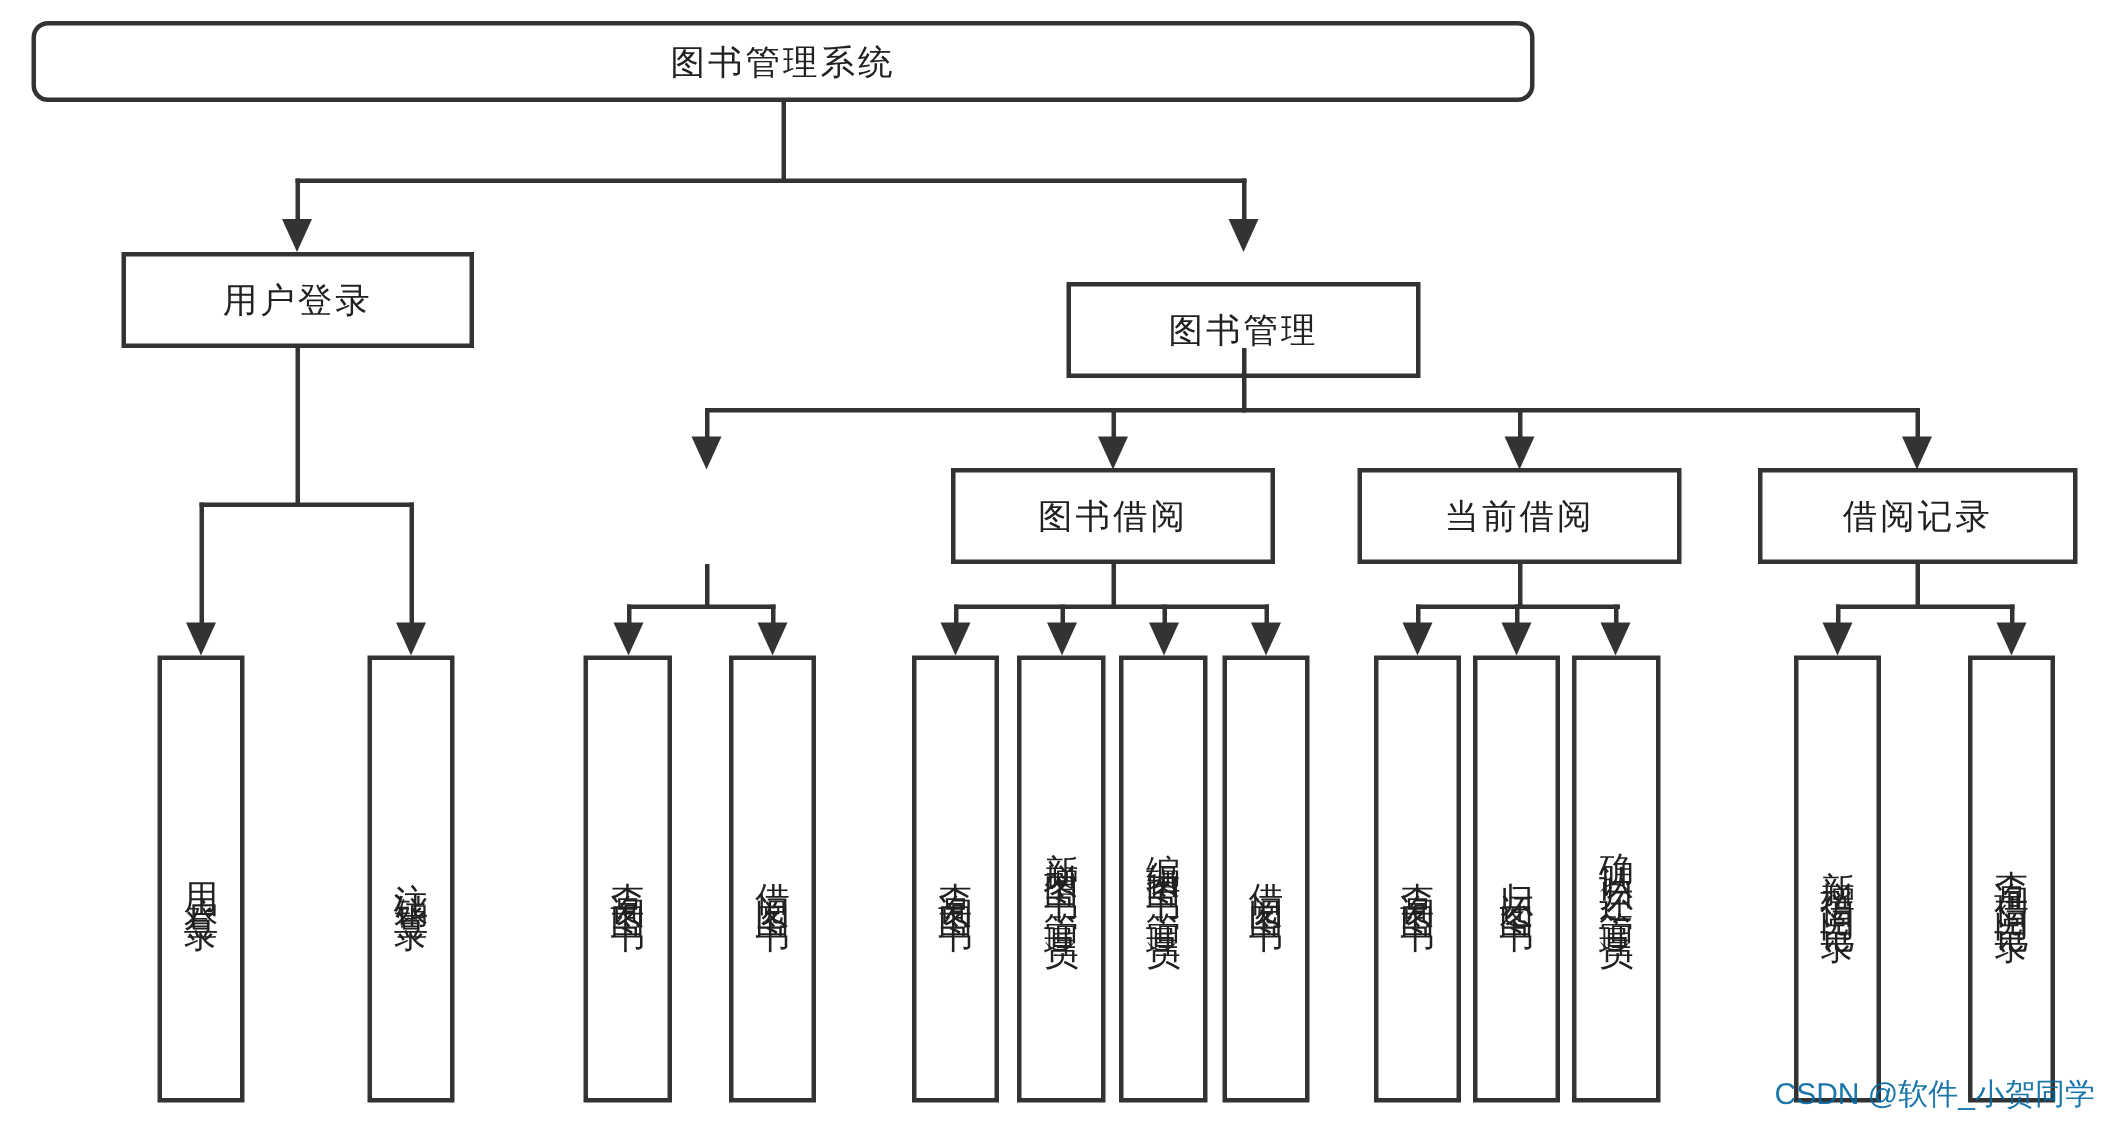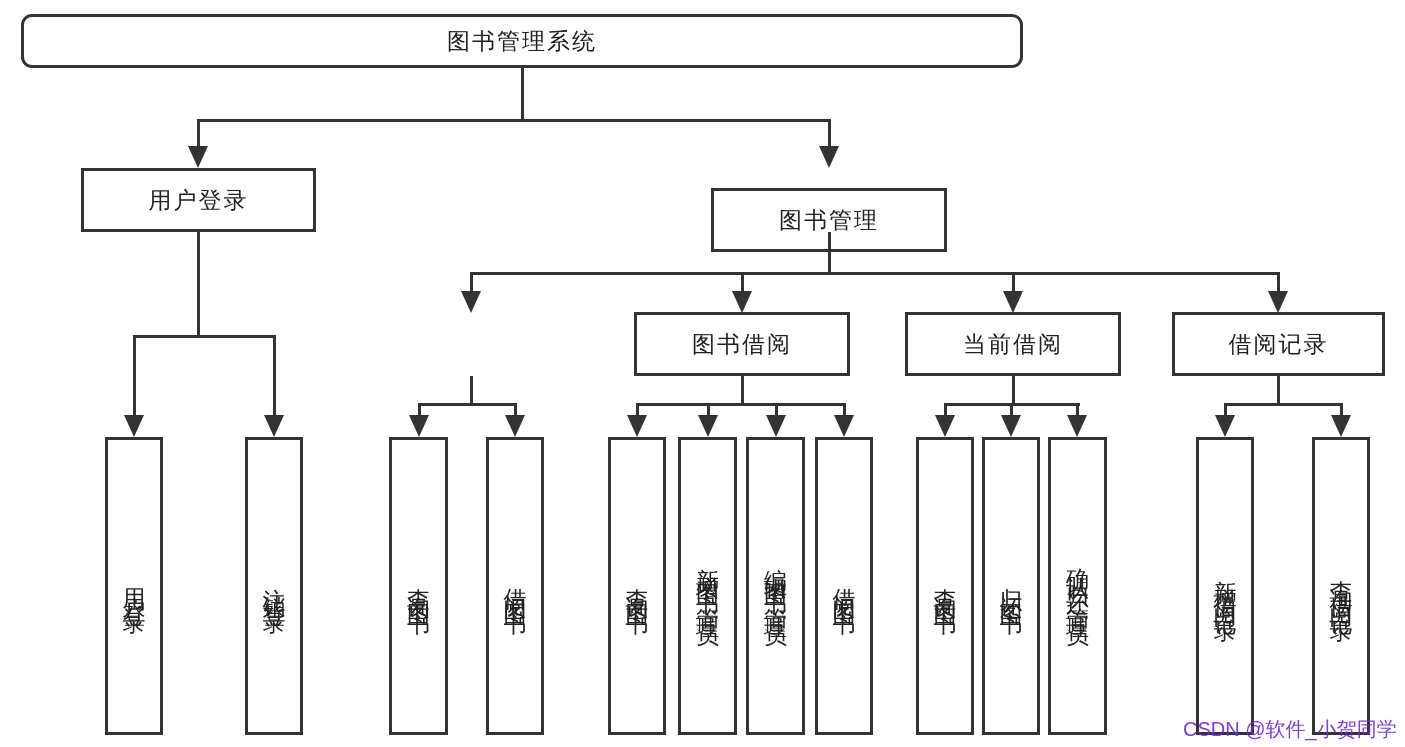--- a/index.html
+++ b/index.html
@@ -41,21 +41,21 @@
     width: 0; height: 0;
     border-left: 10px solid transparent;
     border-right: 10px solid transparent;
     border-top: 22px solid #333333;
   }
   .watermark {
     position: absolute;
     left: 1183px;
     top: 716px;
     font-size: 20px;
-    color: #6d28d9;
+    color: #0369a1;
     opacity: 0.9;
     white-space: nowrap;
     z-index: 5;
   }
 </style>
 </head>
 <body>
 
 <div class="canvas">
 

